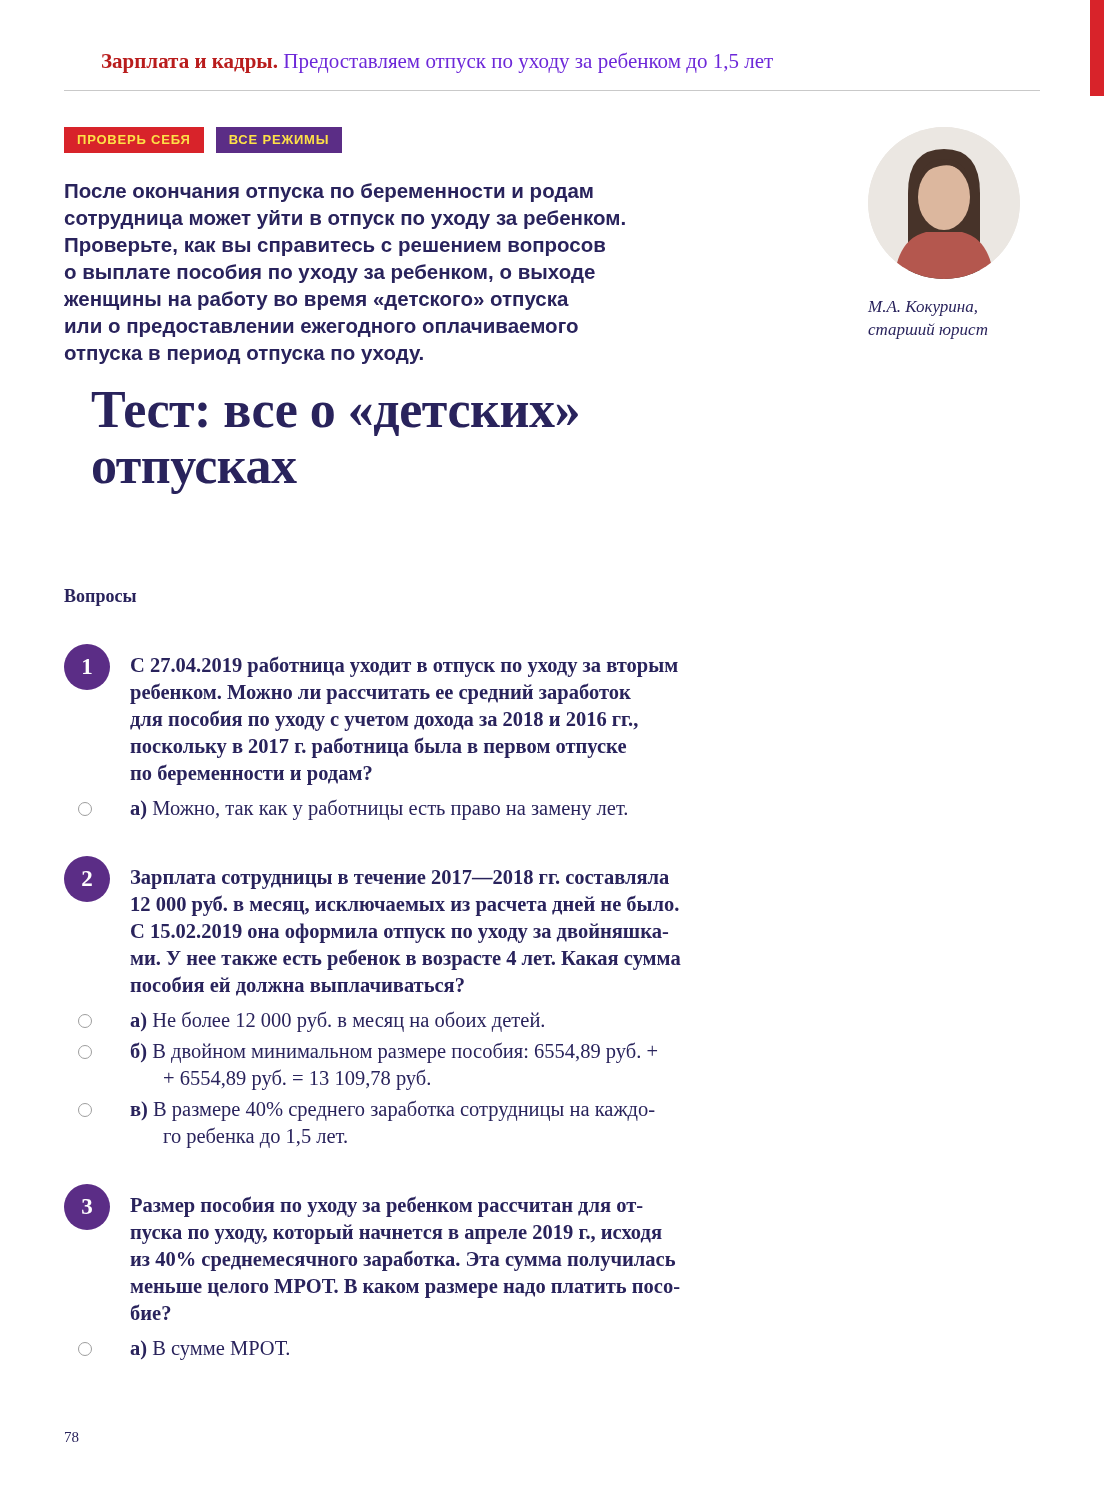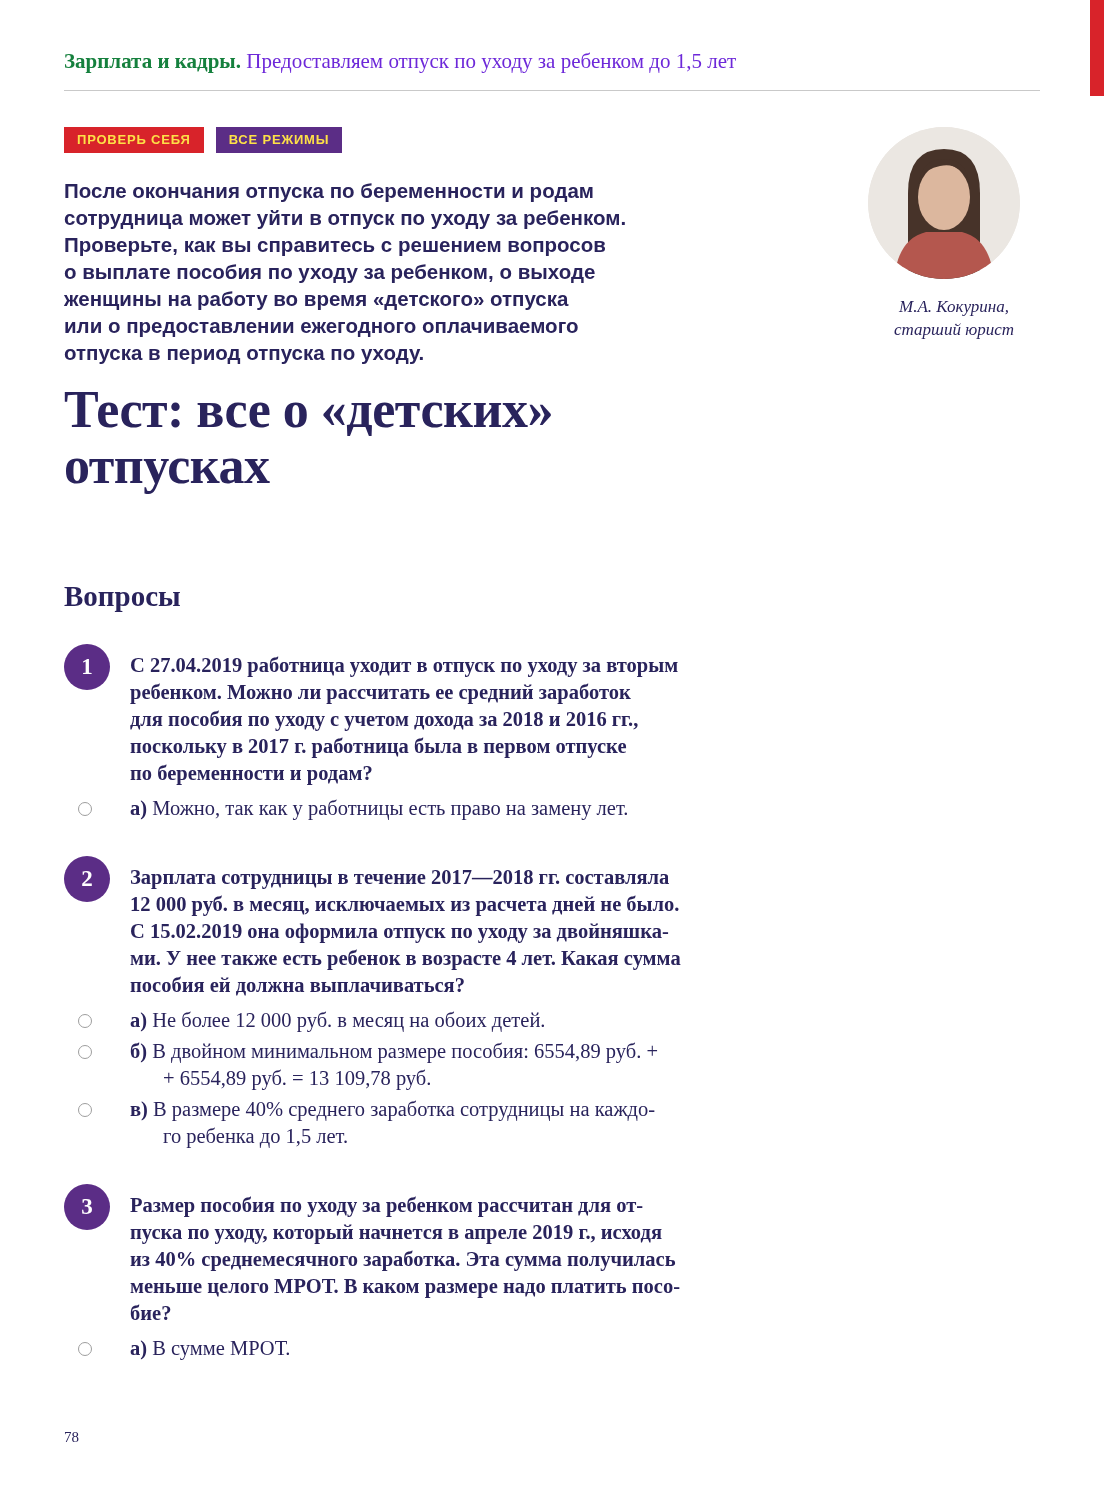--- a/index.html
+++ b/index.html
@@ -5,47 +5,47 @@
   html,body{margin:0;padding:0;}
   body{
     width:1104px;height:1500px;position:relative;overflow:hidden;
     background:#ffffff;color:#29235c;
     font-family:"Liberation Serif", serif;
   }
   .page{padding:48px 64px 0 64px;position:relative;}
   .red-stripe{position:absolute;top:0;right:0;width:14px;height:96px;background:#d8232a;}
   
   .kicker{font-size:21px;line-height:26px;}
-  .kicker .brand{font-weight:bold;color:#15803d;}
+  .kicker .brand{font-weight:bold;color:#b91c1c;margin-left:37px;}
   .kicker .sub{color:#6d28d9;}
   .rule{border:none;border-top:1px solid #c9c9c9;margin:16px 0 0 0;}
   
   .top-row{display:flex;margin-top:36px;}
   .left-col{width:690px;}
   .badges{display:flex;gap:12px;}
   .badge{
     font-family:"Liberation Sans", sans-serif;font-weight:bold;font-size:13px;
     letter-spacing:0.8px;color:#fde047;padding:5px 13px 6px 13px;white-space:nowrap;
   }
   .badge-red{background:#d8232a;}
   .badge-purple{background:#5b2d86;}
   .lead{
     margin-top:24px;font-family:"Liberation Sans", sans-serif;font-weight:bold;
     font-size:20.5px;line-height:27px;white-space:pre-line;
   }
   .right-col{margin-left:auto;width:172px;}
   .avatar{width:152px;height:152px;border-radius:50%;overflow:hidden;background:#ebe7e2;}
   .avatar svg{display:block;width:152px;height:152px;}
-  .author{margin-top:16px;font-style:italic;font-size:17px;line-height:23px;text-align:center;}
+  .author{margin-top:16px;font-style:italic;font-size:17px;line-height:23px;}
   
   .title{
     margin-top:16px;font-weight:bold;font-size:52px;line-height:56px;
     white-space:pre-line;letter-spacing:-0.5px;
   }
-  .section-heading{margin-top:88px;font-weight:bold;font-size:29px;line-height:28px;}
+  .section-heading{margin-top:88px;font-weight:bold;font-size:18px;line-height:28px;}
   
   .question{display:grid;grid-template-columns:66px 1fr;margin-top:34px;}
   .qnum{
     width:46px;height:46px;border-radius:50%;background:#5b2d86;color:#fff;
     font-size:23px;font-weight:bold;display:flex;align-items:center;justify-content:center;
   }
   .qtext{font-weight:bold;font-size:20.5px;line-height:27px;white-space:pre-line;padding-top:8px;}
   .options{margin-top:8px;}
   .option{display:grid;grid-template-columns:66px 1fr;margin-top:4px;}
   .radio{
@@ -94,21 +94,21 @@
           <path d="M26 152 Q30 112 58 105 L94 105 Q122 112 126 152 Z" fill="#b4574e"></path>
         </svg>
       </div>
       <div class="author">
         <div>М.А. Кокурина,</div>
         <div>старший юрист</div>
       </div>
     </div>
   </div>
 
-  <h1 class="title" style="margin-bottom:0;">Тест: все о «детских»
+  <h1 class="title" style="margin-bottom:0;margin-left:27px;">Тест: все о «детских»
 отпусках</h1>
 
   <div class="section-heading">Вопросы</div>
 
   <div class="question">
     <div>
         <div class="qnum">1</div>
       </div>
     <div class="qtext">С 27.04.2019 работница уходит в отпуск по уходу за вторым
 ребенком. Можно ли рассчитать ее средний заработок

